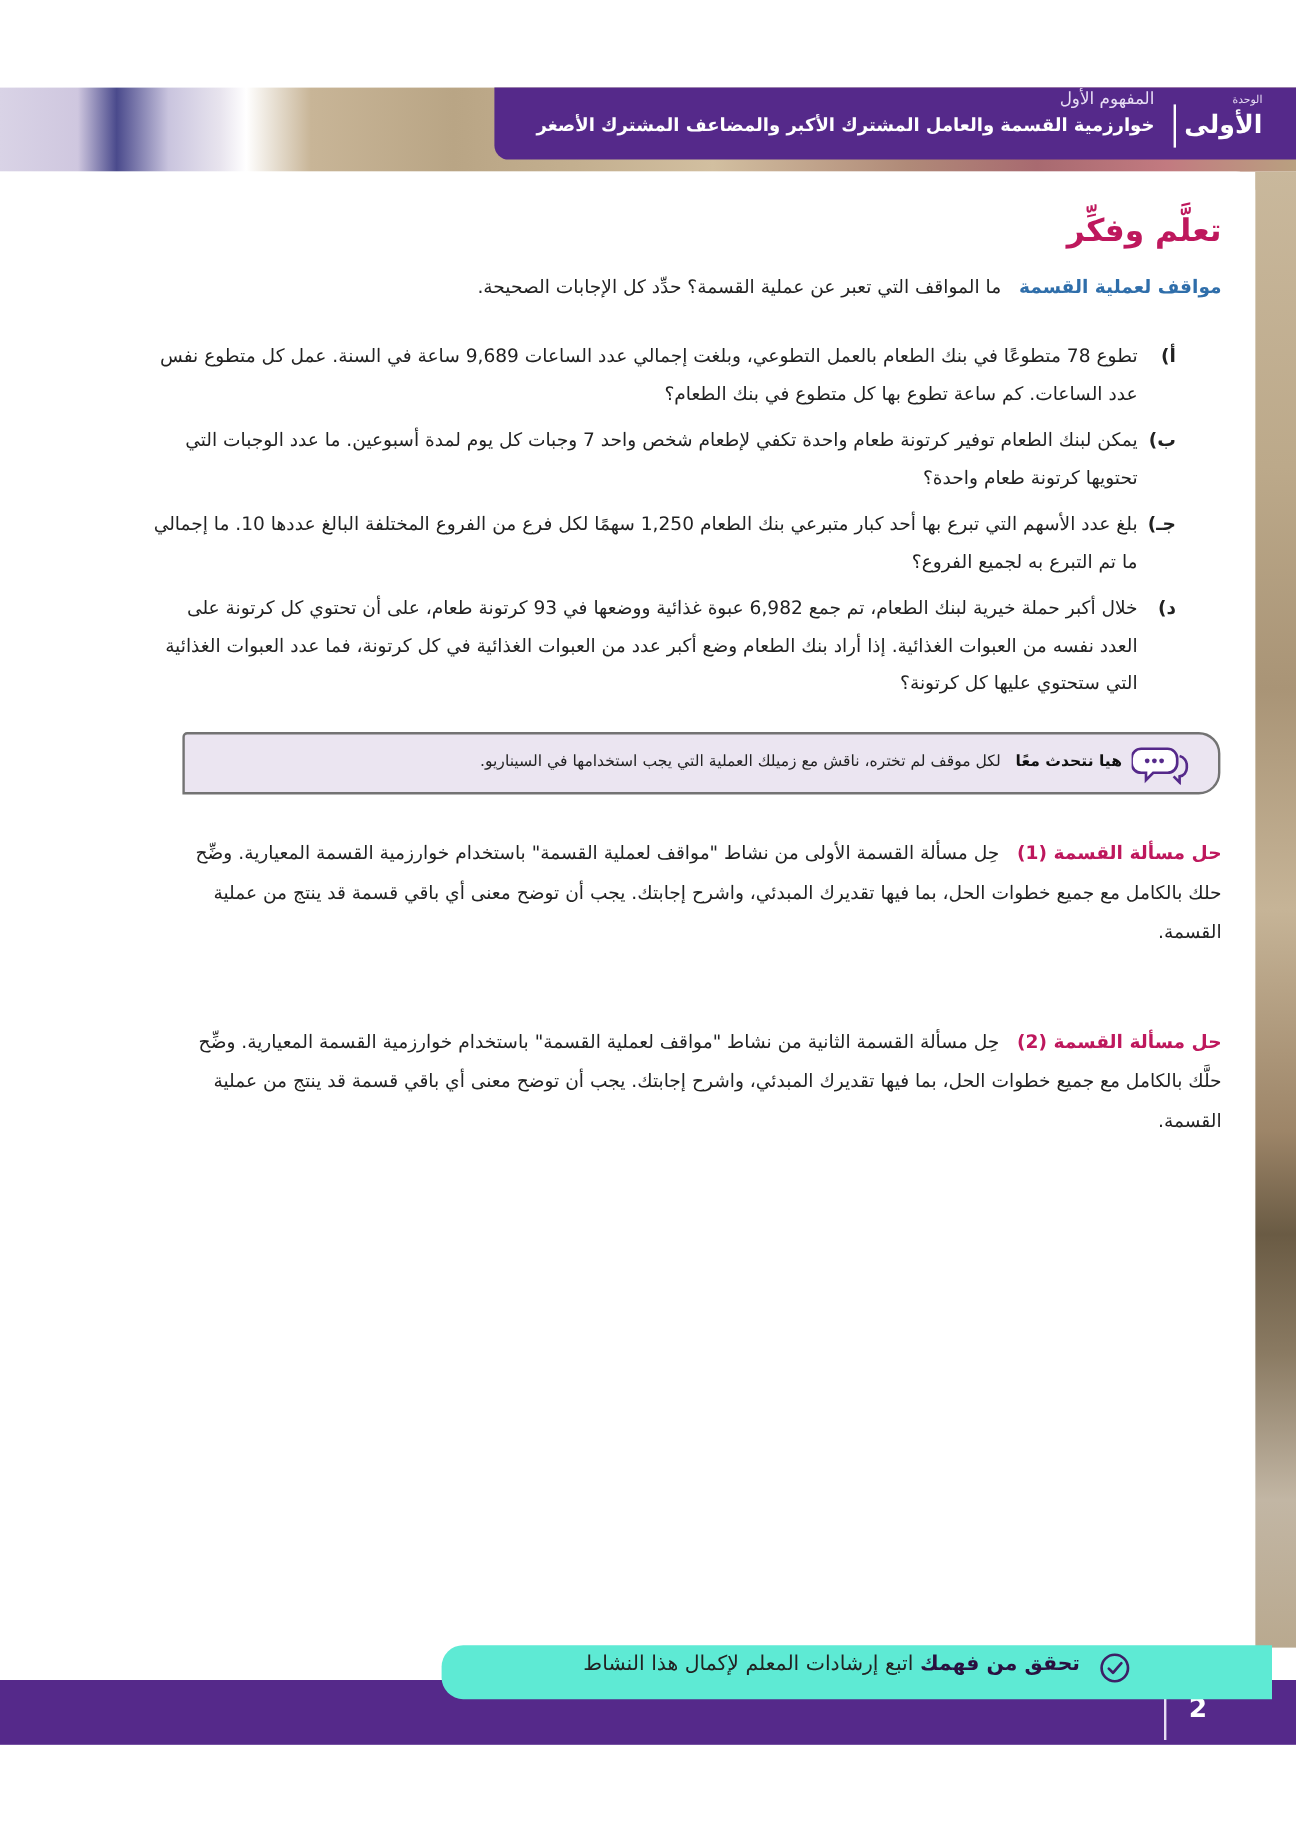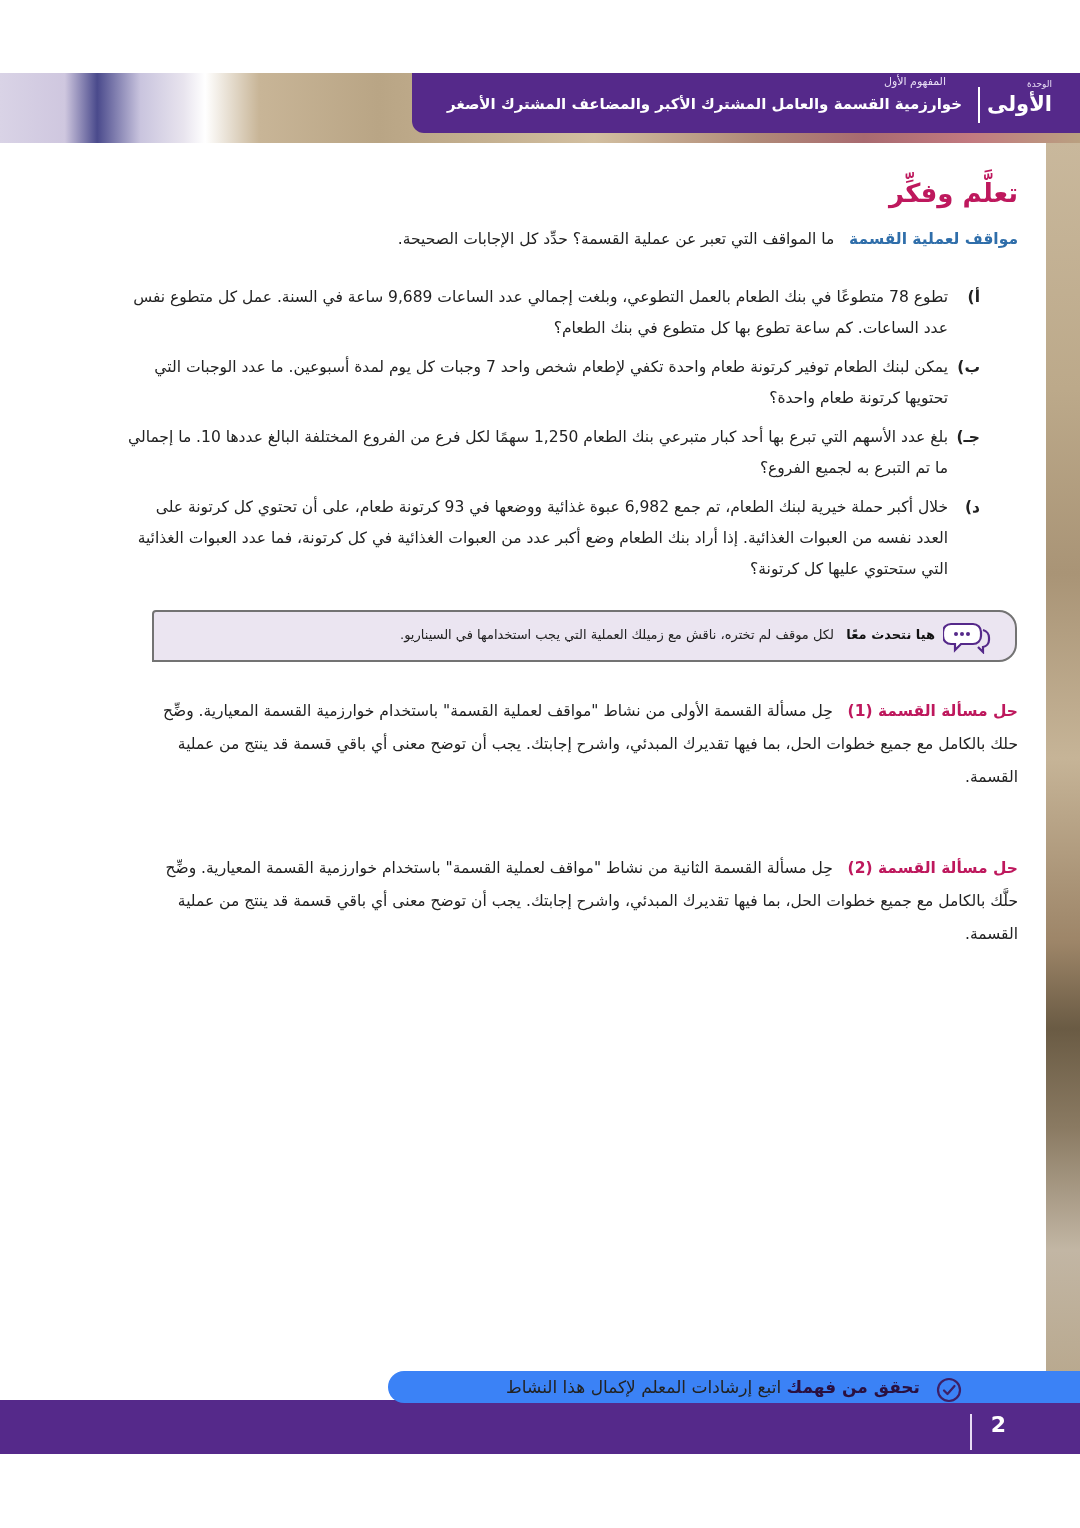--- a/index.html
+++ b/index.html
@@ -27,21 +27,21 @@
     color: #fff;
   }
   .unit-block {
     position: absolute; right: 28px; top: 6px; width: 70px; text-align: right;
   }
   .unit-label { font-size: 9px; color: #e8def5; display: block; }
   .unit-value { font-size: 21px; font-weight: bold; display: block; line-height: 26px; margin-top: 2px; }
   .header-divider {
     position: absolute; right: 100px; top: 14px; width: 2px; height: 36px; background: #ffffff;
   }
-  .concept-label { position: absolute; right: 134px; top: 2px; font-size: 11px; color: #e8def5; }
+  .concept-label { position: absolute; right: 118px; top: 2px; font-size: 14px; color: #e8def5; }
   .header-title { position: absolute; right: 118px; top: 22px; font-size: 15px; font-weight: bold; white-space: nowrap; }
 
   
   .content-card {
     position: absolute; left: 0; top: 143px; width: 1046px; height: 1230px;
     background: #ffffff; border-top-right-radius: 16px;
   }
 
   .section-title {
     position: absolute; right: 62px; top: 178px;
@@ -66,22 +66,22 @@
   .talk-icon { position: absolute; right: 22px; top: 8px; width: 50px; height: 34px; }
   .talk-text { position: absolute; right: 80px; top: 15px; font-size: 13px; color: #222; white-space: nowrap; }
   .talk-bold { font-weight: bold; color: #111; }
 
   .problem { position: absolute; right: 62px; width: 880px; font-size: 15.5px; color: #222; line-height: 33px; }
   .problem-head { color: #be185d; font-weight: bold; }
   .problem1 { top: 695px; }
   .problem2 { top: 817px; margin-top: 35px; }
 
   .check-pill {
-    position: absolute; left: 388px; top: 1371px; width: 692px; height: 32px;
-    background: #3b82f6; border-top-left-radius: 18px; border-bottom-left-radius: 18px;
+    position: absolute; left: 368px; top: 1371px; width: 692px; height: 45px;
+    background: #5eead4; border-top-left-radius: 18px; border-bottom-left-radius: 18px;
   }
   .check-icon { position: absolute; right: 118px; top: 6px; width: 26px; height: 26px; }
   .check-text { position: absolute; right: 160px; top: 6px; font-size: 17px; color: #222; white-space: nowrap; }
   .check-bold { font-weight: bold; color: #2a1040; }
 
   .footer-band {
     position: absolute; left: 0; top: 1400px; width: 1080px; height: 54px;
     background: #55298a;
   }
   .footer-divider { position: absolute; right: 108px; top: 14px; width: 2px; height: 36px; background: #e8dcf5; }

